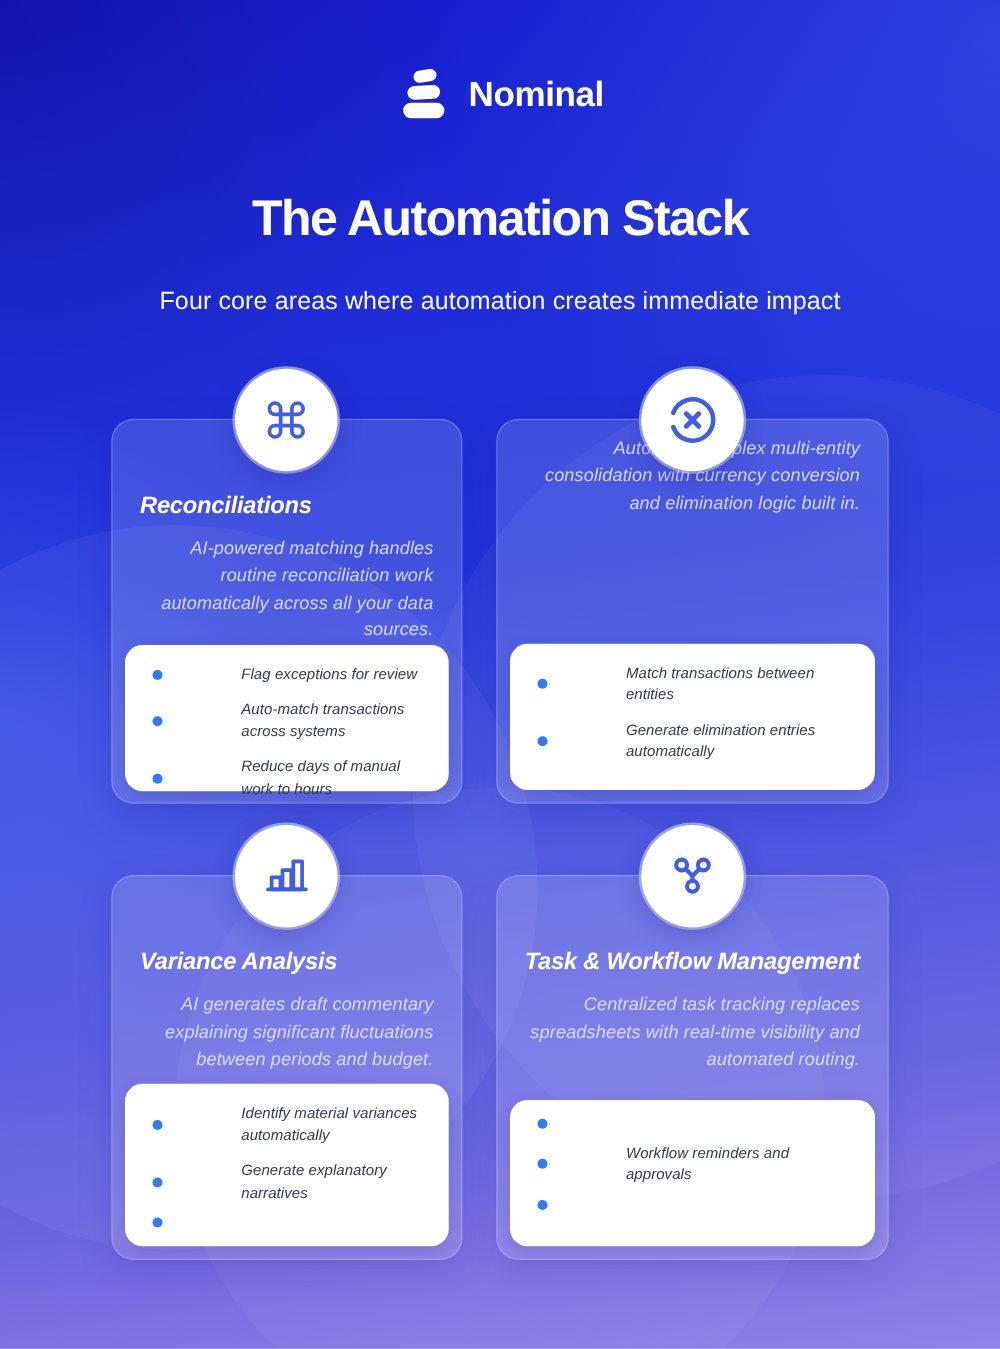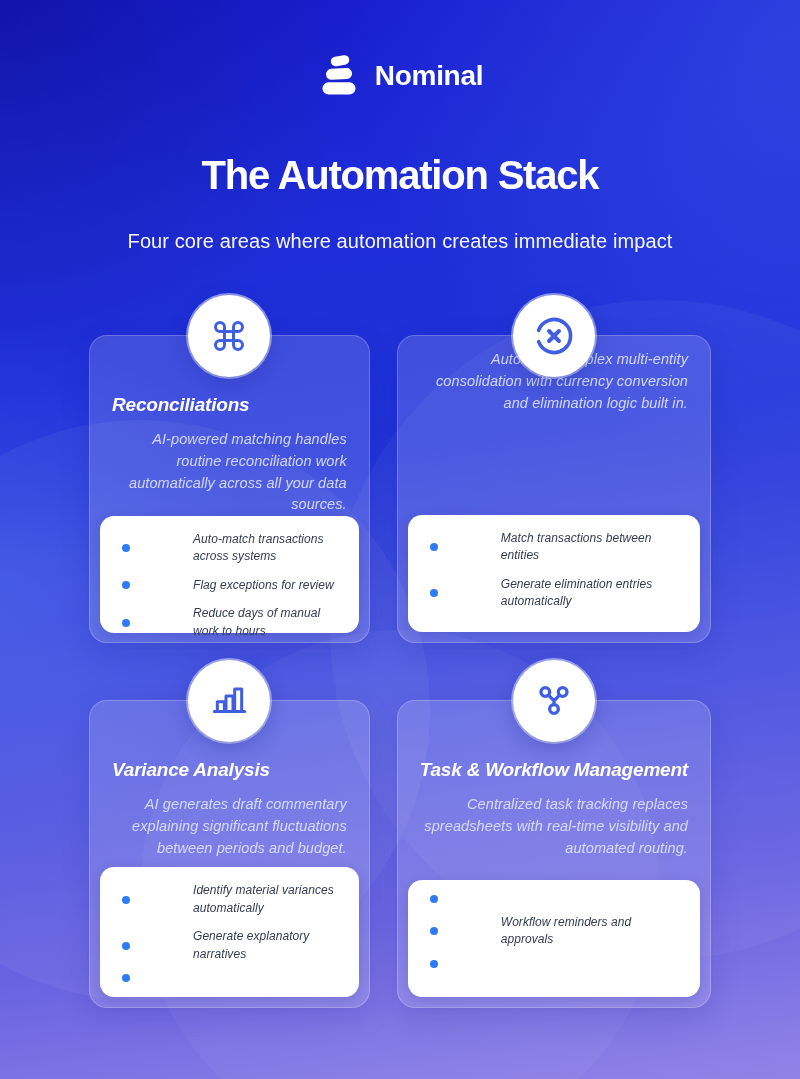--- a/index.html
+++ b/index.html
@@ -103,25 +103,25 @@
       <div class="icon-circle">
         <svg width="36" height="36" viewBox="0 0 24 24" fill="none" stroke="#3f5ee2" stroke-width="2" stroke-linecap="round" stroke-linejoin="round">
           <path d="M15 6v12a3 3 0 1 0 3-3H6a3 3 0 1 0 3 3V6a3 3 0 1 0-3 3h12a3 3 0 1 0-3-3"></path>
         </svg>
       </div>
       <div class="card-title">Reconciliations</div>
       <div class="card-desc">AI-powered matching handles routine reconciliation work automatically across all your data sources.</div>
       <ul class="bullet-box">
         <li class="bullet">
             <span class="dot"></span>
+            <span class="bullet-text">Flag exceptions for review</span>
+          </li>
+        <li class="bullet">
+            <span class="dot"></span>
             <span class="bullet-text">Auto-match transactions across systems</span>
-          </li>
-        <li class="bullet">
-            <span class="dot"></span>
-            <span class="bullet-text">Flag exceptions for review</span>
           </li>
         <li class="bullet">
             <span class="dot"></span>
             <span class="bullet-text">Reduce days of manual work to hours</span>
           </li>
       </ul>
     </div>
 
     <div class="card">
       <div class="icon-circle">

